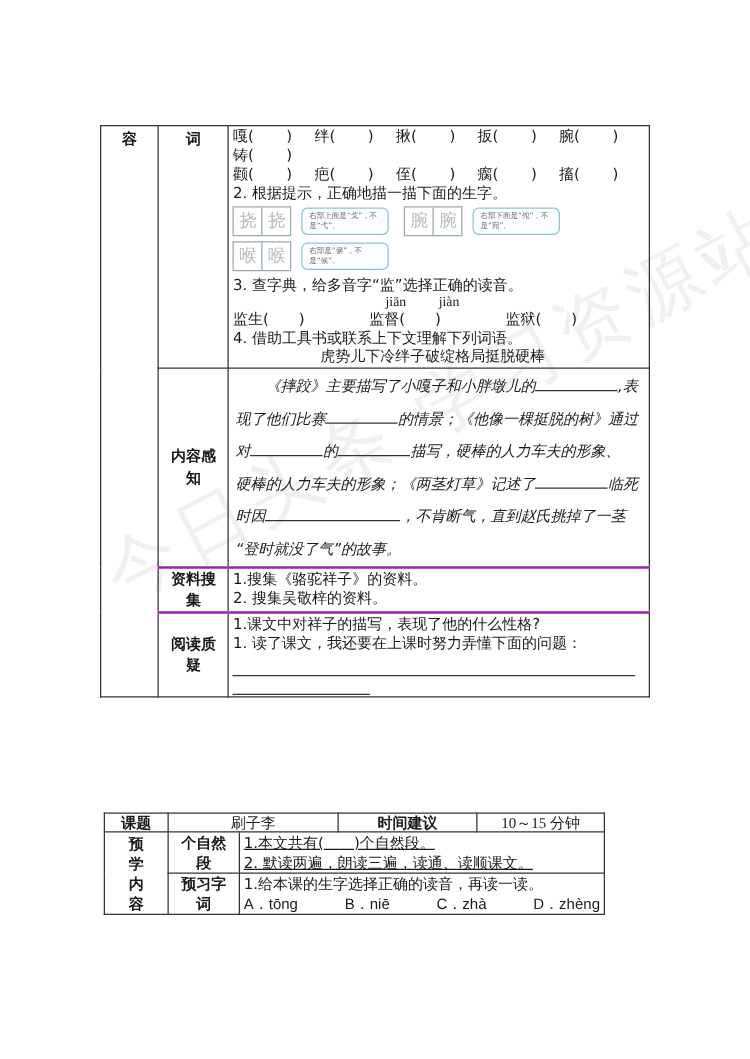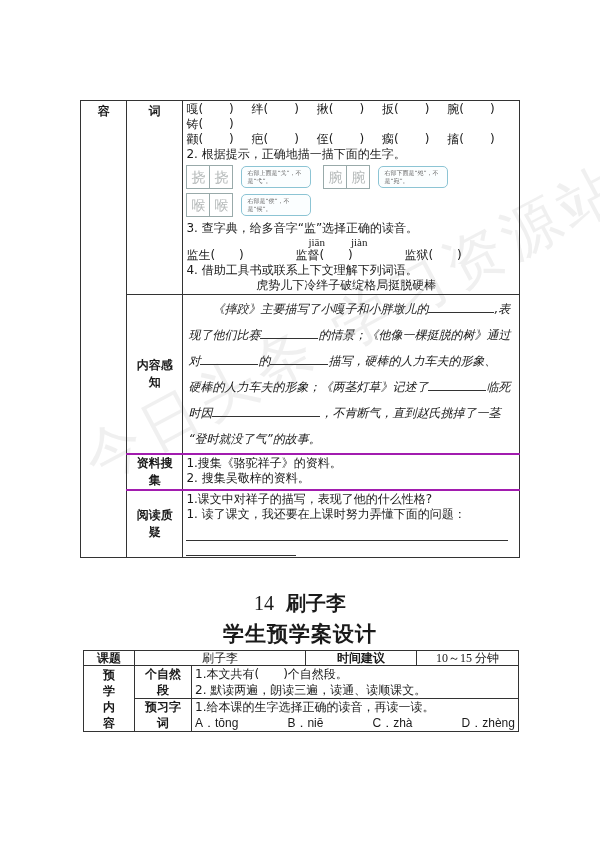--- a/index.html
+++ b/index.html
@@ -40,21 +40,21 @@
 
   
   .lesson-title { position:absolute; left:0; width:600px; top:590px; text-align:center;
                   font-size:20px; }
   .lesson-title .num { font-family:"Liberation Serif",serif; font-weight:normal; margin-right:12px; }
   .lesson-title .name { font-weight:bold; }
   .sub-title { position:absolute; left:0; width:600px; top:620px; text-align:center;
                font-size:21px; font-weight:bold; letter-spacing:1px; }
 
   
-  .t2 { position:absolute; left:83px; top:650px; width:436px; border-collapse:collapse; }
+  .t2 { position:absolute; left:83px; top:650px; width:401px; border-collapse:collapse; }
   .t2 td { border:1px solid #333; font-size:12px; padding:0 3px; height:14px; line-height:14px; }
   .t2 .hdr { font-weight:bold; text-align:center; }
   .t2 .center { text-align:center; }
   .t2 .vlabel { text-align:center; font-weight:bold; line-height:16px; vertical-align:middle; }
   .opts { display:flex; justify-content:space-between; font-family:Liberation Sans, sans-serif; }
 
   
   .wm { position:absolute; left:70px; top:430px; font-size:58px; color:rgba(170,170,170,0.18);
         transform:rotate(-28deg); transform-origin:left top; white-space:nowrap; letter-spacing:6px;
         pointer-events:none; }
@@ -169,41 +169,37 @@
       <td class="c3">
         <div class="line">1.课文中对祥子的描写，表现了他的什么性格?</div>
         <div class="line">1.  读了课文，我还要在上课时努力弄懂下面的问题：</div>
         <div class="qline"></div>
         <div class="qline2"></div>
       </td>
     </tr>
   </tbody>
     </table>
 
-  <div class="lesson-title">
-    <span class="num">14</span><span class="name">刷子李</span>
-  </div>
-  <div class="sub-title">学生预学案设计</div>
 
   <table class="t2">
     <tbody>
         <tr>
       <td class="hdr" style="width:44px;">课题</td>
       <td class="center" colspan="2" style="width:162px;">刷子李</td>
       <td class="hdr" style="width:104px;">时间建议</td>
       <td class="center" style="width:95px; font-family:'Liberation Serif',serif;">10～15 分钟</td>
     </tr>
     <tr>
       <td class="vlabel" rowspan="2">
         <span style="display:inline-block;width:14px;">预学内容</span>
       </td>
       <td class="vlabel" style="width:50px;">
         <span style="display:inline-block;width:44px;">个自然段</span>
       </td>
-      <td colspan="3" style="line-height:16px;">
+      <td colspan="3" style="line-height:16px;text-decoration:underline;">
         <div>1.本文共有(　　)个自然段。</div>
         <div>2.  默读两遍，朗读三遍，读通、读顺课文。</div>
       </td>
     </tr>
     <tr>
       <td class="vlabel">
         <span style="display:inline-block;width:44px;">预习字词</span>
       </td>
       <td colspan="3" style="line-height:16px;">
         <div>1.给本课的生字选择正确的读音，再读一读。</div>

